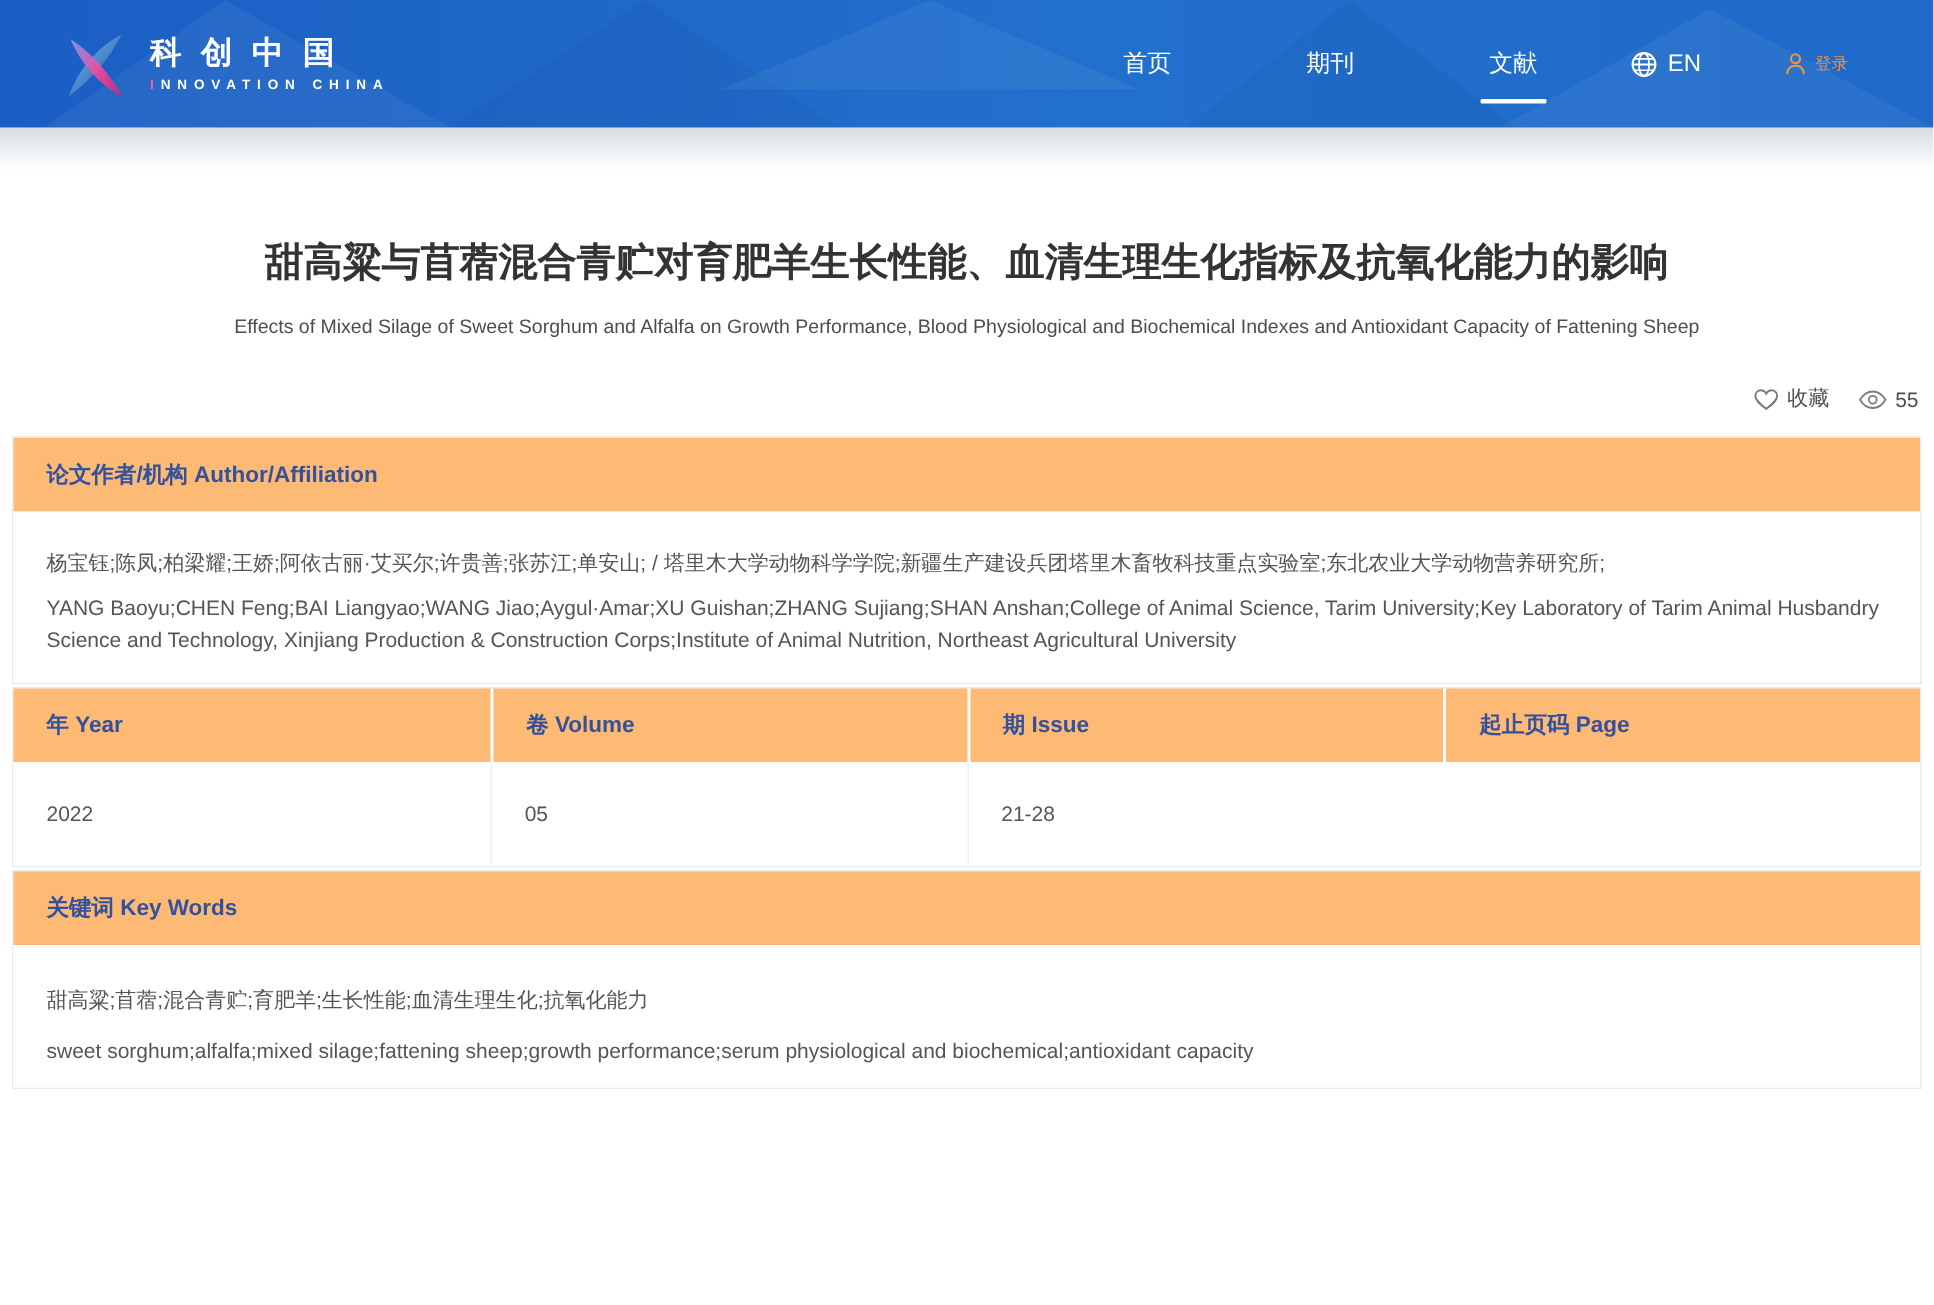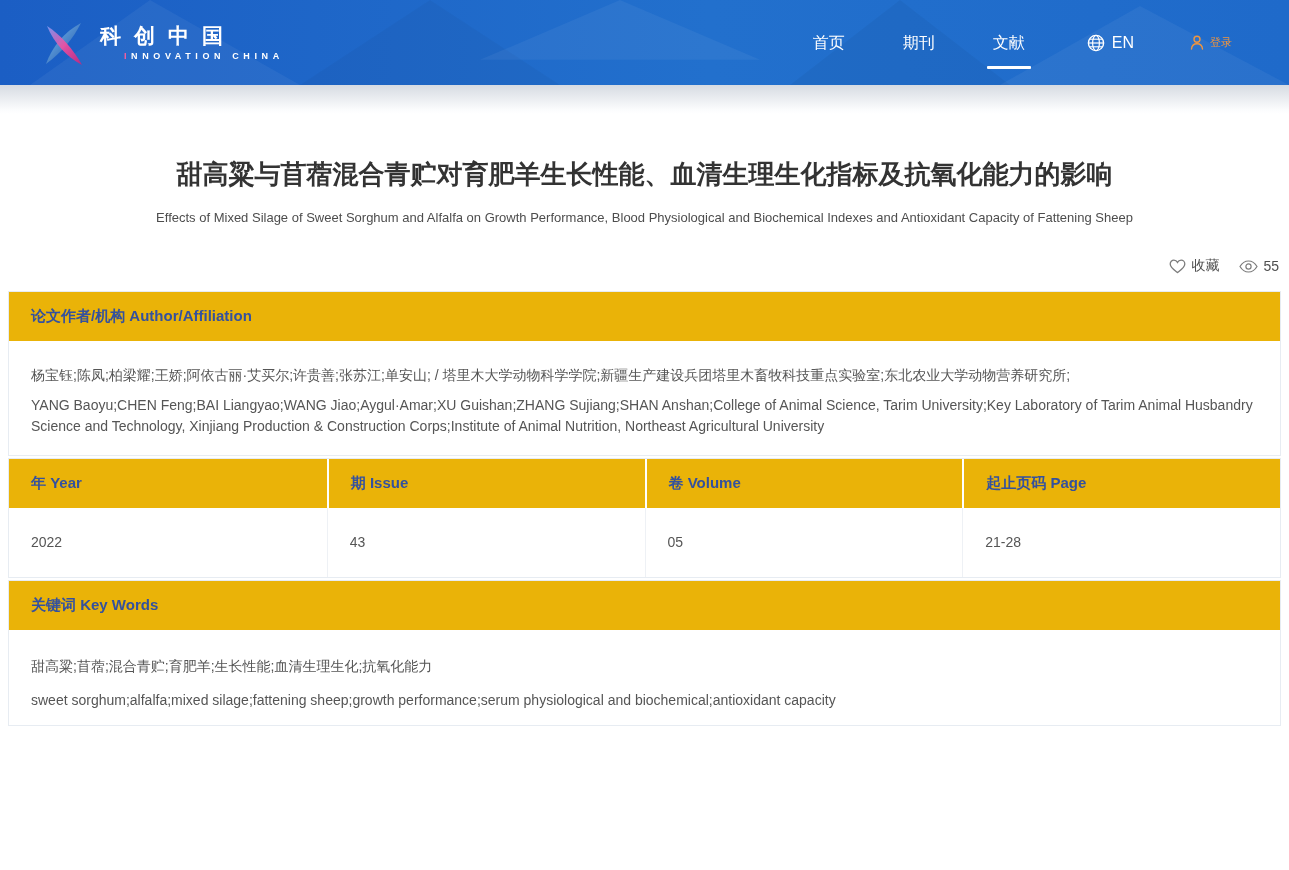--- a/index.html
+++ b/index.html
@@ -24,27 +24,27 @@
   }
   .nav-pattern { position: absolute; inset: 0; width: 100%; height: 100%; pointer-events: none; }
   .logo { display: flex; align-items: center; gap: 12px; position: relative; z-index: 2; }
   .logo-mark { width: 48px; height: 48px; }
   .logo-text-cn {
     color: #fff; font-size: 21px; font-weight: bold;
     letter-spacing: 13px; line-height: 22px; white-space: nowrap;
   }
   .logo-text-en {
     color: #fff; font-size: 9px; font-weight: bold;
-    letter-spacing: 4.6px; margin-top: 4px; white-space: nowrap; margin-left: 24px;
+    letter-spacing: 4.6px; margin-top: 4px; white-space: nowrap;
   }
   .logo-text-en .first-letter { color: #ff5e9d; }
 
   .nav-menu { margin-left: auto; display: flex; align-items: center; position: relative; z-index: 2; }
   .nav-item {
-    color: #ffffff; font-size: 16px; margin-left: 58px;
+    color: #ffffff; font-size: 16px; margin-left: 90px;
     cursor: pointer; position: relative; line-height: 22px;
   }
   .nav-item.active::after {
     content: ""; position: absolute; left: 50%; transform: translateX(-50%);
     bottom: -15px; width: 44px; height: 3px; background: #ffffff; border-radius: 1px;
   }
   .nav-lang { display: flex; align-items: center; gap: 7px; color: #fff; font-size: 16px; margin-left: 62px; cursor: pointer; }
   .nav-login { display: flex; align-items: center; gap: 6px; font-size: 11px; margin-left: 56px; cursor: pointer; }
 
   
@@ -73,21 +73,21 @@
     display: flex; justify-content: flex-end; align-items: center;
     gap: 20px; margin: 26px 10px 16px; color: #4f4f4f; font-size: 14px;
   }
   .meta-item { display: flex; align-items: center; gap: 5px; }
   .meta-item.fav { cursor: pointer; }
 
   
   .content { padding: 0 8px; }
   .section { border: 1px solid #e7ecf2; border-top: none; margin-bottom: 2px; background: #fff; }
   .sec-header {
-    background: #eab308;
+    background: #fdba74;
     padding: 15px 22px;
     color: #34519e;
     font-weight: bold;
     font-size: 15px;
     border-top: 1px solid #e7ecf2;
   }
   .sec-body { background: #ffffff; font-size: 14px; color: #555555; }
 
   .authors-body { padding: 24px 22px 18px; }
   .authors-cn { line-height: 20px; margin-bottom: 10px; color: #555; }
@@ -207,27 +207,26 @@
     <div class="sec-body authors-body">
       <div class="authors-cn">杨宝钰;陈凤;柏梁耀;王娇;阿依古丽·艾买尔;许贵善;张苏江;单安山; / 塔里木大学动物科学学院;新疆生产建设兵团塔里木畜牧科技重点实验室;东北农业大学动物营养研究所;</div>
       <div class="authors-en">YANG Baoyu;CHEN Feng;BAI Liangyao;WANG Jiao;Aygul·Amar;XU Guishan;ZHANG Sujiang;SHAN Anshan;College of Animal Science, Tarim University;Key Laboratory of Tarim Animal Husbandry Science and Technology, Xinjiang Production &amp; Construction Corps;Institute of Animal Nutrition, Northeast Agricultural University</div>
     </div>
   </div>
 
 
   <div class="section">
     <div class="sec-header grid-4 header-row" style="padding:0;">
       <div>年 Year</div>
+      <div>卷 Volume</div>
       <div>期 Issue</div>
-      <div>卷 Volume</div>
       <div>起止页码 Page</div>
     </div>
     <div class="sec-body grid-4 value-row">
       <div>2022</div>
-      <div>43</div>
       <div>05</div>
       <div>21-28</div>
     </div>
   </div>
 
   <div class="section">
     <div class="sec-header">关键词 Key Words</div>
     <div class="sec-body keywords-body">
       <div class="keywords-cn">甜高粱;苜蓿;混合青贮;育肥羊;生长性能;血清生理生化;抗氧化能力</div>
       <div class="keywords-en">sweet sorghum;alfalfa;mixed silage;fattening sheep;growth performance;serum physiological and biochemical;antioxidant capacity</div>

